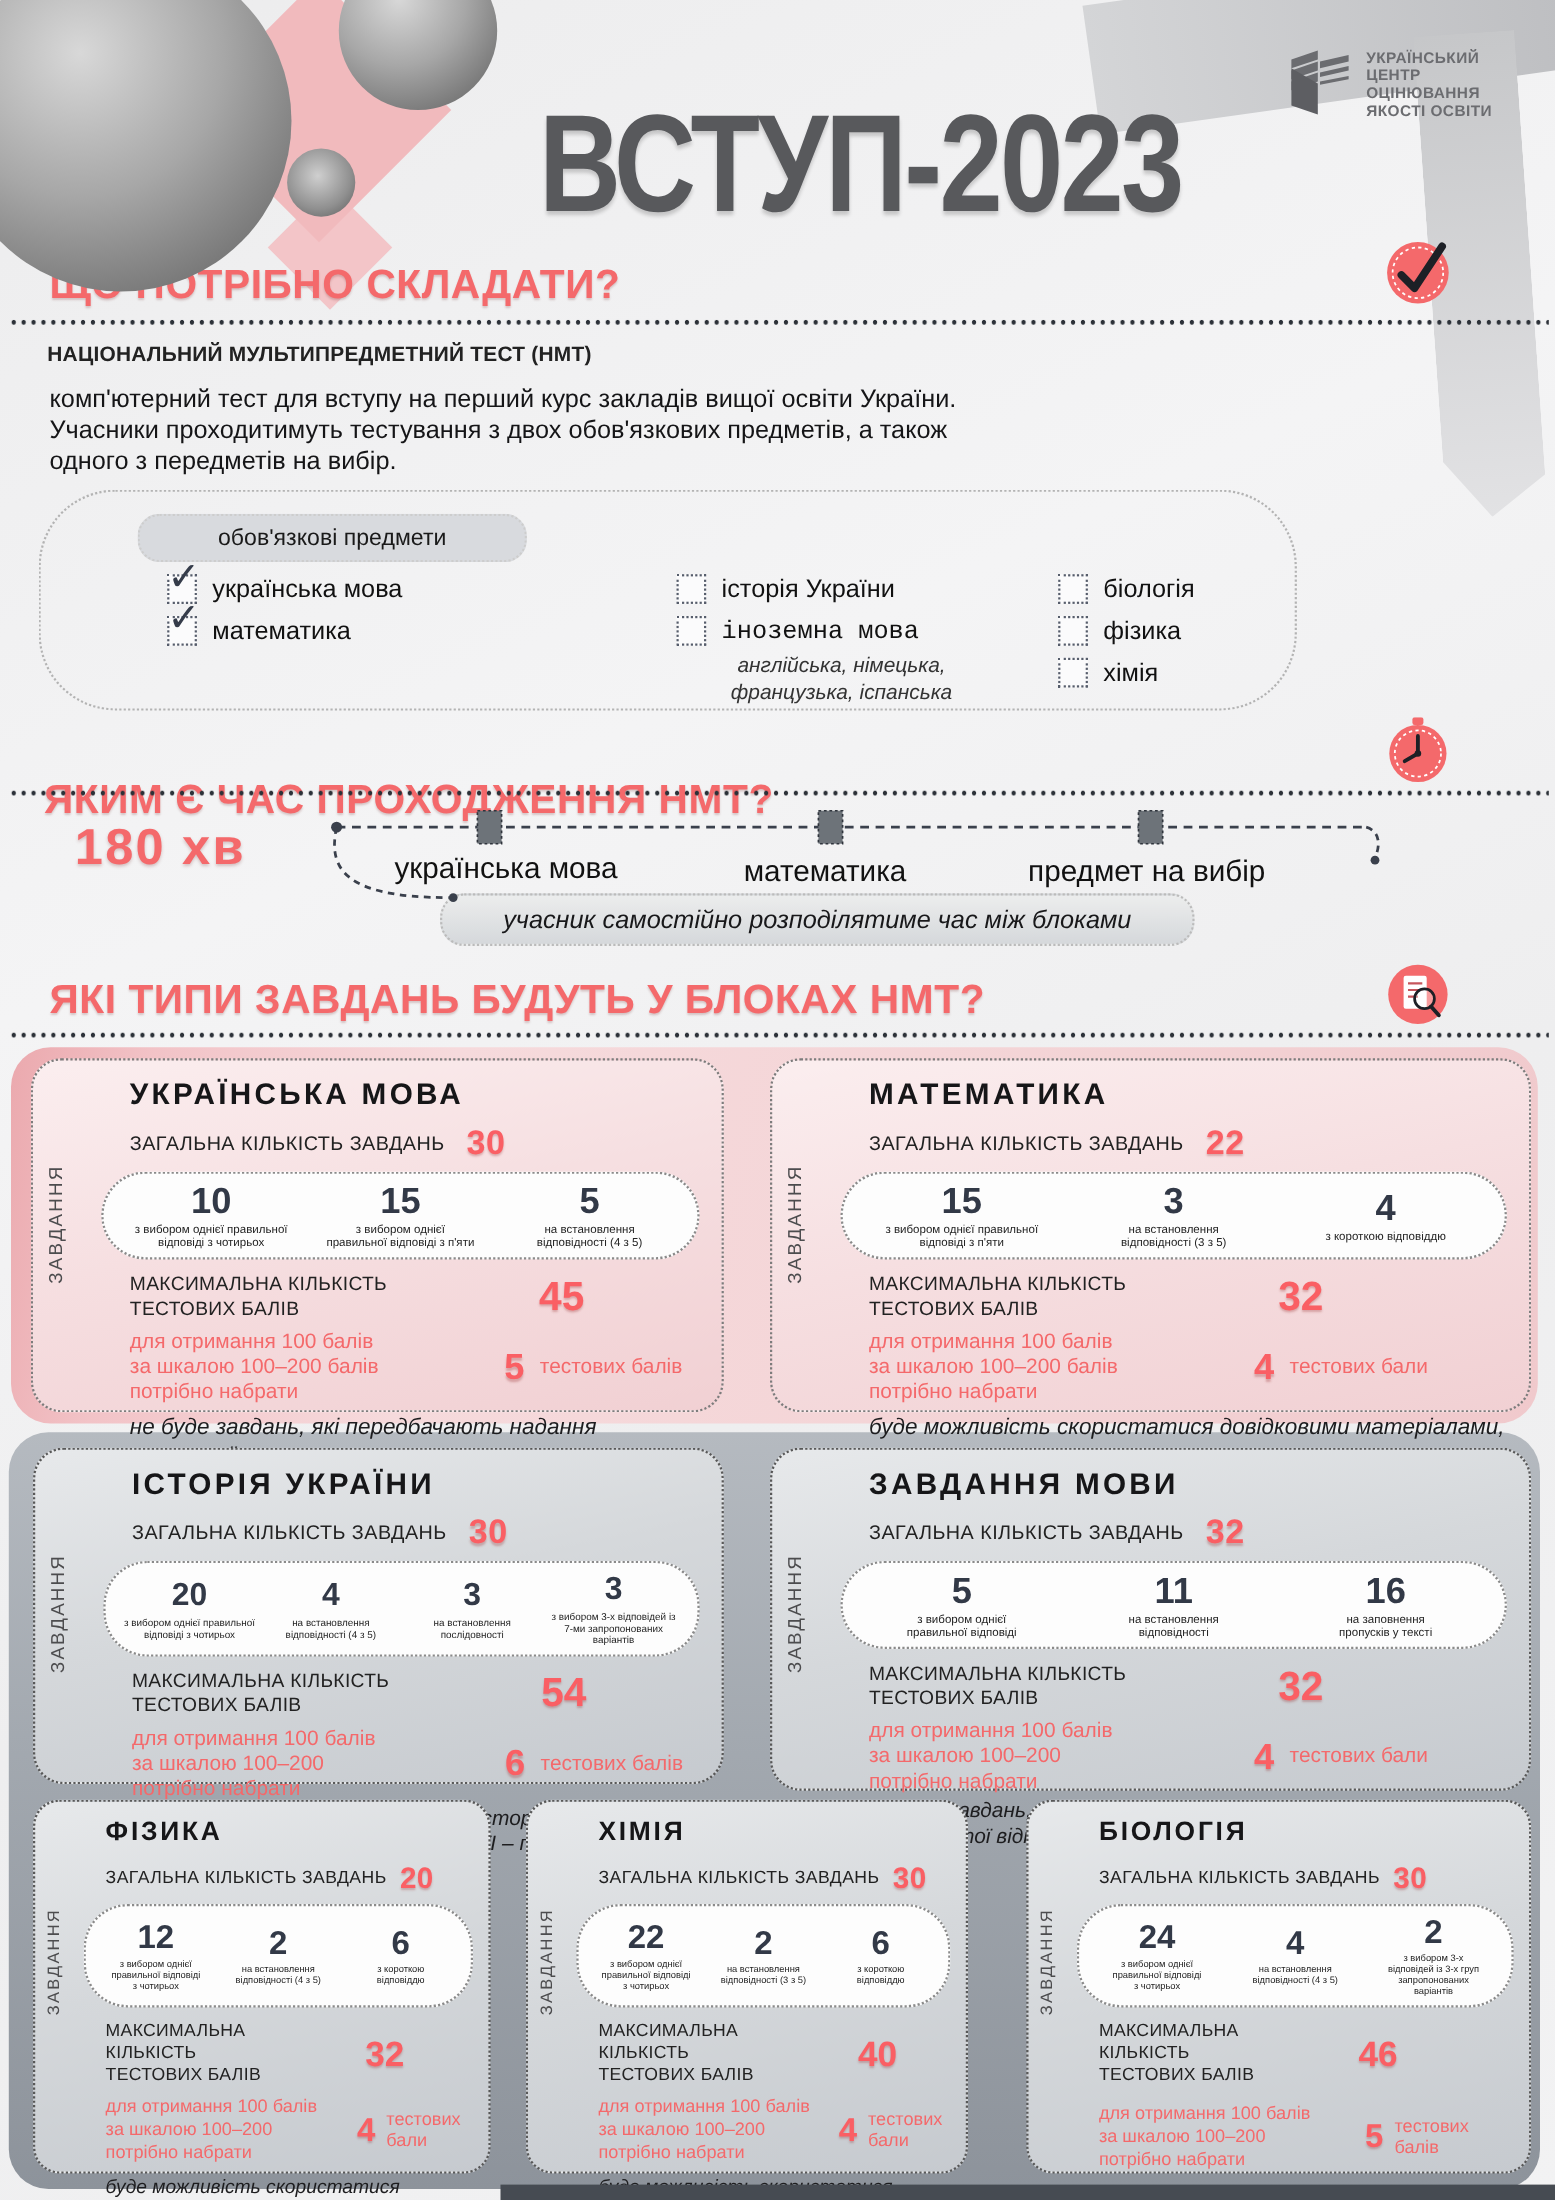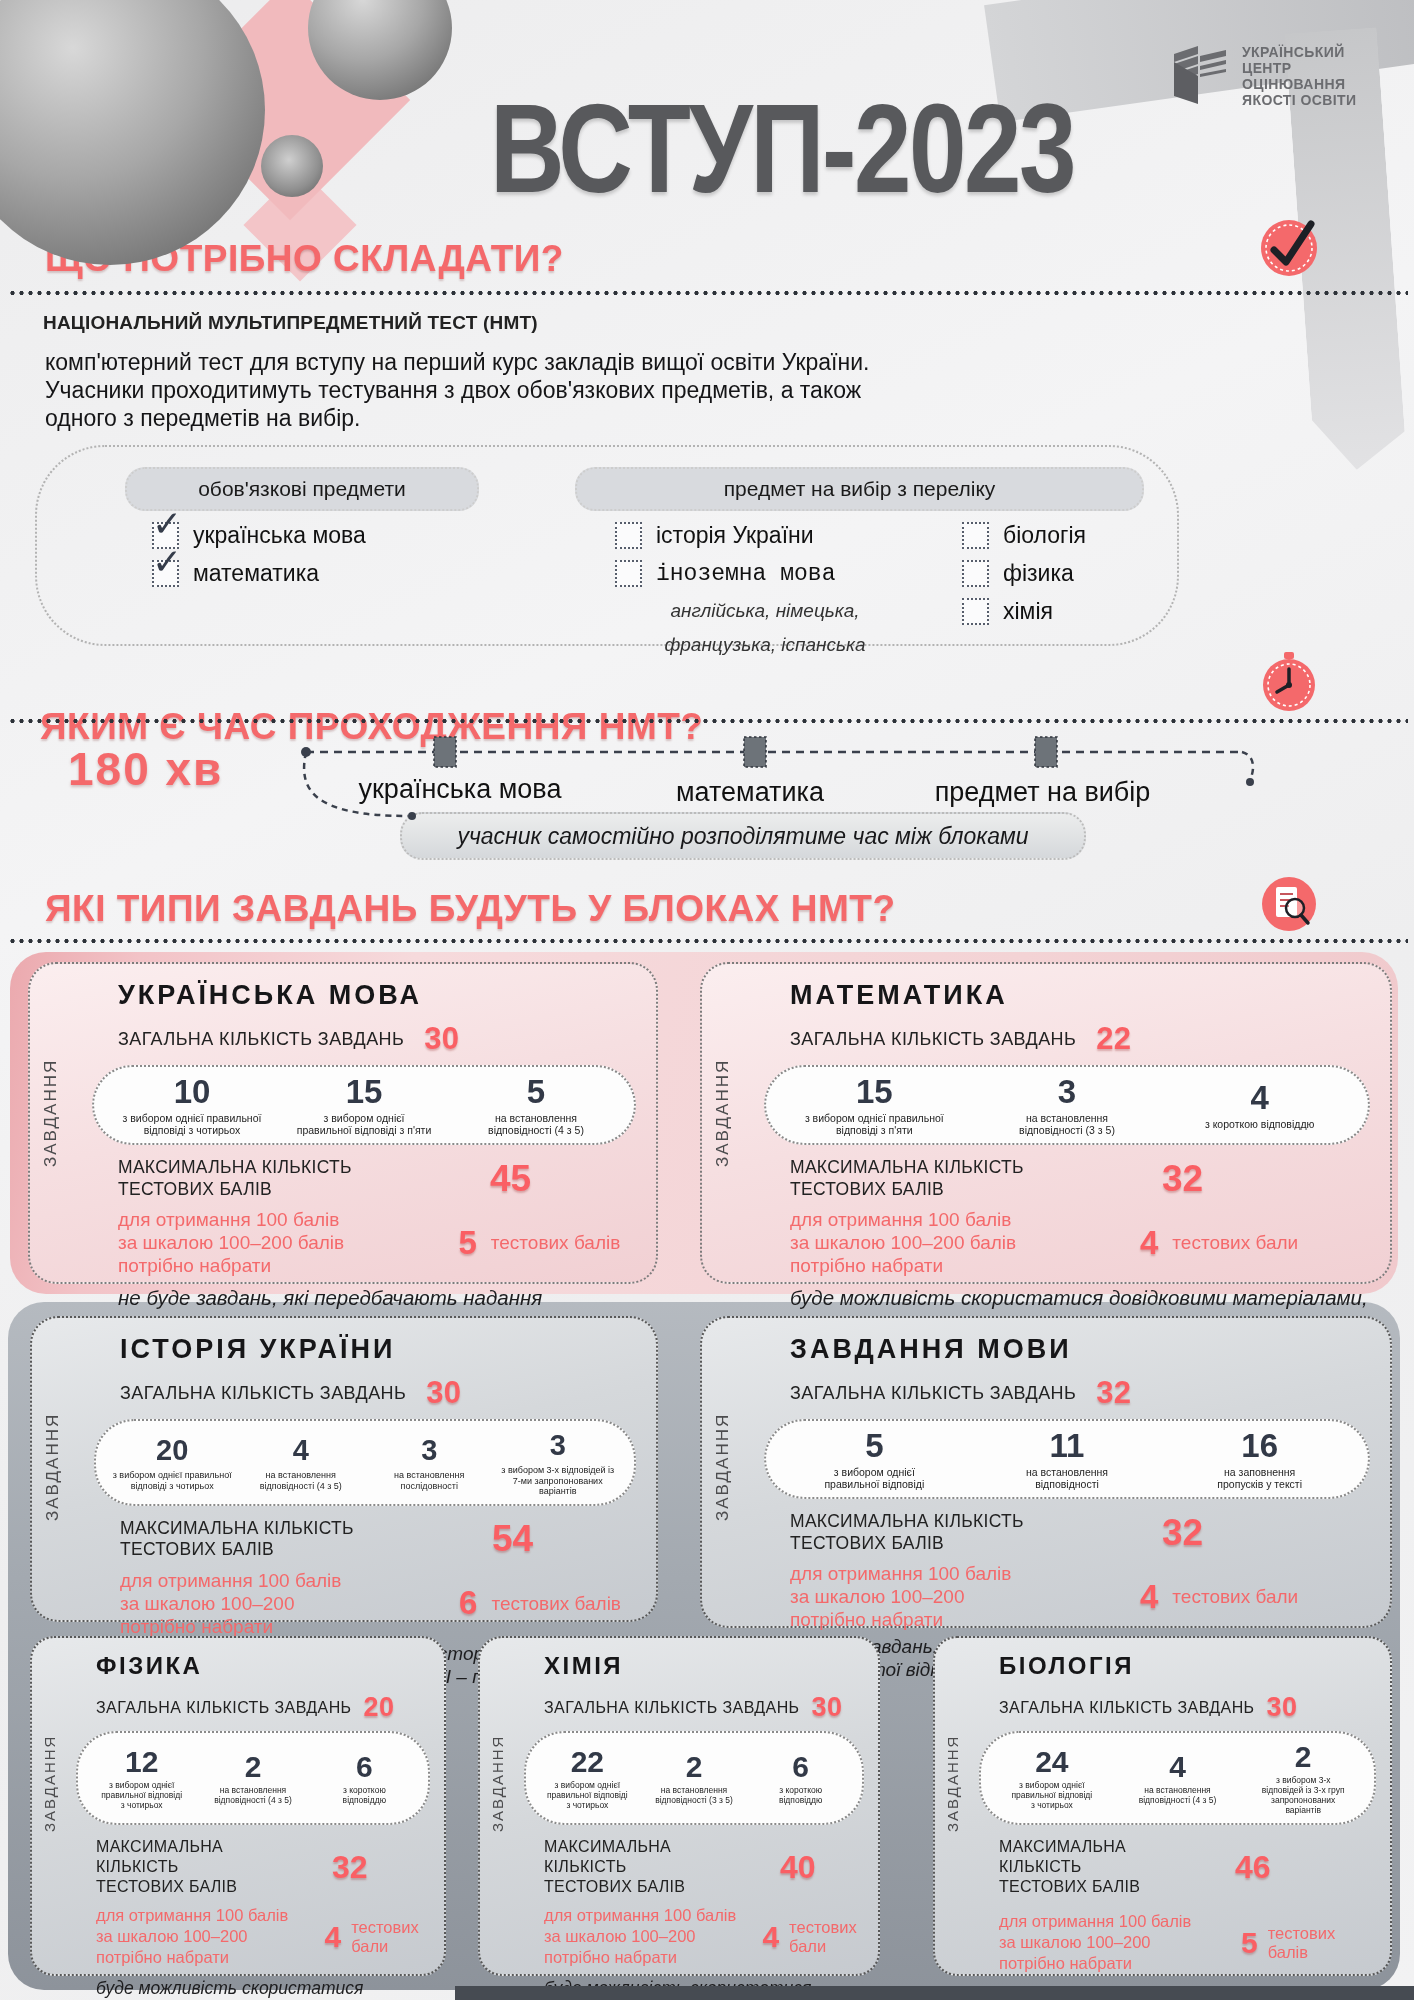--- a/index.html
+++ b/index.html
@@ -39,21 +39,21 @@
   .nmt-title{position:absolute;left:43px;top:312px;font-size:19px;font-weight:bold;color:#222;letter-spacing:.2px;}
   .nmt-text{position:absolute;left:45px;top:348px;font-size:23px;line-height:28px;color:#151517;white-space:pre-line;}
   .subjects-box{position:absolute;left:35px;top:445px;width:1140px;height:197px;
     border:2px dotted #b3b3b3;border-radius:70px;}
   .subj-pill{position:absolute;top:467px;height:40px;background:#d8dade;border:2px dotted #cdcdcd;
     border-radius:20px;display:flex;align-items:center;justify-content:center;font-size:21px;color:#1a1a1a;}
   .checkrow{position:absolute;display:flex;align-items:center;gap:14px;font-size:23px;color:#111;}
   .cbox{position:relative;width:23px;height:23px;border:2px dotted #565d6b;background:#fbfbfc;flex:0 0 auto;}
   .cbox .mark{position:absolute;left:-2px;top:-18px;font-size:36px;font-weight:bold;color:#353c4a;line-height:1;}
   .opt-note{position:absolute;left:615px;top:594px;width:300px;text-align:center;
-    font-style:italic;font-size:19px;line-height:34px;color:#333;white-space:pre-line;}
+    font-style:italic;font-size:19px;line-height:24px;color:#333;white-space:pre-line;}
   
   .duration{position:absolute;left:68px;top:742px;font-size:46px;font-weight:bold;color:#f4696b;
     letter-spacing:2px;text-shadow:0 2px 3px rgba(110,30,30,.25);}
   .tl-label{position:absolute;text-align:center;font-size:27px;color:#111;}
   .tl-note{position:absolute;left:400px;top:812px;width:682px;height:44px;border-radius:22px;
     background:linear-gradient(180deg,#eceded,#d5d8db);border:2px dotted #bbb;
     display:flex;align-items:center;justify-content:center;
     font-style:italic;font-size:23px;color:#18181a;}
   
   .pink-block{position:absolute;left:10px;top:952px;width:1388px;height:342px;border-radius:36px;
@@ -150,21 +150,20 @@
   </div>
   <div class="dots" style="top:290px;"></div>
 
   <div class="nmt-title">НАЦІОНАЛЬНИЙ МУЛЬТИПРЕДМЕТНИЙ ТЕСТ (НМТ)</div>
   <div class="nmt-text">комп'ютерний тест для вступу на перший курс закладів вищої освіти України.
 Учасники проходитимуть тестування з двох обов'язкових предметів, а також
 одного з передметів  на вибір.</div>
 
   <div class="subjects-box"></div>
   <div class="subj-pill" style="left:125px;width:350px;">обов'язкові предмети</div>
-  <div class="subj-pill" style="left:575px;width:565px;">предмет на вибір з переліку</div>
 
   <div class="checkrow" style="left:152px;top:522px;">
     <span class="cbox">
         <span class="mark">✓</span>
       </span>
     <span>українська мова</span>
   </div>
   <div class="checkrow" style="left:152px;top:560px;">
     <span class="cbox">
         <span class="mark">✓</span>

